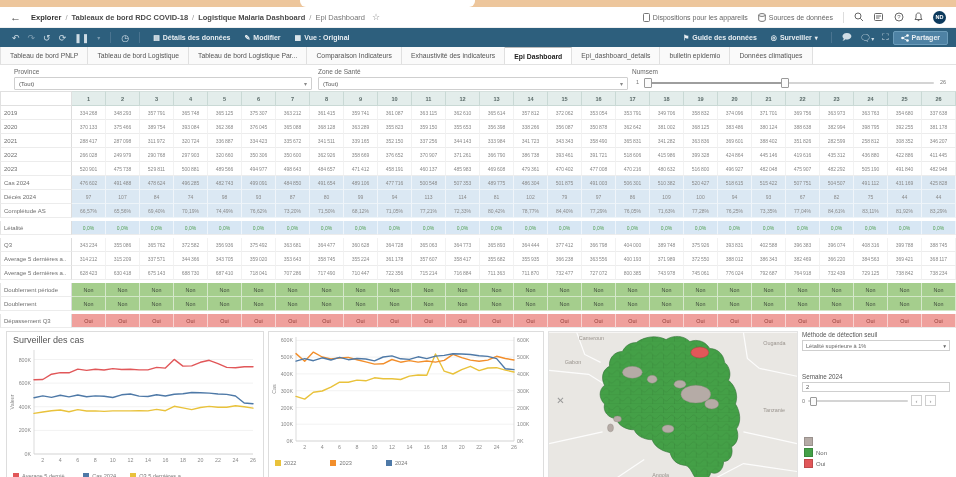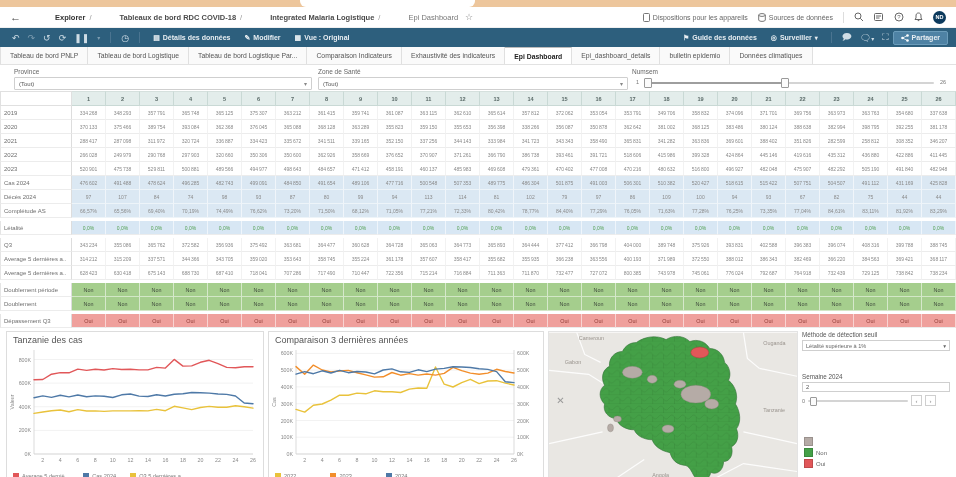--- a/index.html
+++ b/index.html
@@ -3,21 +3,21 @@
 <meta charset="utf-8">
 <style>
   html,body{margin:0;padding:0;}
   body{width:956px;height:477px;position:relative;font-family:"Liberation Sans",sans-serif;background:#fff;overflow:hidden;-webkit-font-smoothing:antialiased;}
   
   #banner{height:7px;background:#edc69c;position:relative;}
   #banner .notch{position:absolute;left:300px;top:0;width:175px;height:7px;background:#fff;border-radius:0 0 6px 6px;}
   
   #crumbbar{height:20px;background:#fff;display:flex;align-items:center;padding:0 10px;border-bottom:1px solid #f0f0f0;font-size:7.5px;color:#333;}
   #crumbbar .back{font-size:11px;color:#444;margin-right:10px;cursor:pointer;}
-  .crumb-item{color:#4a4a4a;font-weight:bold;white-space:nowrap;margin-left:24px;}
+  .crumb-item{color:#4a4a4a;font-weight:bold;white-space:nowrap;}
   .crumb-item.first{font-weight:bold;color:#333;}
   .crumb-item.last{font-weight:normal;color:#777;}
   .crumb-sep{color:#999;margin:0 4px;font-weight:normal;}
   #crumbbar .star{font-size:9px;color:#888;margin-left:7px;}
   #crumbbar .right{margin-left:auto;display:flex;align-items:center;gap:10px;color:#666;font-size:7px;}
   .tb-item{display:flex;align-items:center;gap:3px;white-space:nowrap;cursor:pointer;}
   .vsep{width:1px;height:11px;background:#ddd;}
   .avatar{width:13px;height:13px;border-radius:50%;background:#0c3a5d;color:#fff;font-size:5.5px;display:flex;align-items:center;justify-content:center;font-weight:bold;}
   .mini-ic{display:inline-block;line-height:0;}
   
@@ -79,21 +79,21 @@
 </style>
 </head>
 <body>
 
 <div id="banner">
     <div class="notch"></div>
   </div>
 
 <div id="crumbbar">
   <span class="back">←</span>
-  <span id="breadcrumb"><span class="crumb-item first">Explorer</span><span class="crumb-sep">/</span><span class="crumb-item">Tableaux de bord RDC COVID-18</span><span class="crumb-sep">/</span><span class="crumb-item">Integrated Malaria Logistique</span><span class="crumb-sep">/</span><span class="crumb-item last">Epi Dashboard</span></span>
+  <span id="breadcrumb"><span class="crumb-item first">Explorer</span><span class="crumb-sep">/</span><span class="crumb-item">Tableaux de bord RDC COVID-18</span><span class="crumb-sep">/</span><span class="crumb-item">Logistique Malaria Dashboard</span><span class="crumb-sep">/</span><span class="crumb-item last">Epi Dashboard</span></span>
   <span class="star">☆</span>
   <div class="right">
     <span class="tb-item">
       <span class="mini-ic"><svg width="7" height="9">
             <rect x="0.5" y="0.5" width="6" height="8" rx="1" fill="none" stroke="#777"></rect>
           </svg></span>
       <span>Dispositions pour les appareils</span>
     </span>
     <span class="tb-item">
       <span class="mini-ic"><svg width="8" height="9">
@@ -674,21 +674,21 @@
       <div class="vcell">Oui</div>
       <div class="vcell">Oui</div>
       <div class="vcell">Oui</div>
       <div class="vcell">Oui</div>
       <div class="vcell">Oui</div>
     </div>
   </div>
 
 <div id="bottom">
   <div class="panelbox" style="width:258px;">
-    <div class="chart-title">Tanzanie des cas</div>
+    <div class="chart-title">Surveiller des cas</div>
     <div><svg width="254" height="122" viewBox="0 0 254 122">
           <line x1="27" x2="246" y1="109.0" y2="109.0" stroke="#ededed" stroke-width="0.7"></line>
           <text class="tick" x="24" y="111" text-anchor="end">0K</text>
           <line x1="27" x2="246" y1="85.4" y2="85.4" stroke="#ededed" stroke-width="0.7"></line>
           <text class="tick" x="24" y="87.4" text-anchor="end">200K</text>
           <line x1="27" x2="246" y1="61.7" y2="61.7" stroke="#ededed" stroke-width="0.7"></line>
           <text class="tick" x="24" y="63.7" text-anchor="end">400K</text>
           <line x1="27" x2="246" y1="38.1" y2="38.1" stroke="#ededed" stroke-width="0.7"></line>
           <text class="tick" x="24" y="40.1" text-anchor="end">600K</text>
           <line x1="27" x2="246" y1="14.5" y2="14.5" stroke="#ededed" stroke-width="0.7"></line>
@@ -722,21 +722,20 @@
           <span class="swatch" style="background: rgb(78, 121, 167);"></span>
           <span>Cas 2024</span>
         </span>
         <span class="legend-item">
           <span class="swatch" style="background: rgb(233, 194, 59);"></span>
           <span>Q3 5 dernières a...</span>
         </span>
       </div>
   </div>
   <div class="panelbox" style="width:276px;">
-    <div class="chart-title">Comparaison 3 dernières années</div>
     <div><svg width="272" height="122" viewBox="0 0 272 122">
           <line x1="27" x2="245" y1="109.0" y2="109.0" stroke="#ededed" stroke-width="0.7"></line>
           <text class="tick" x="24" y="111" text-anchor="end">0K</text>
           <text class="tick" x="248" y="111">0K</text>
           <line x1="27" x2="245" y1="92.2" y2="92.2" stroke="#ededed" stroke-width="0.7"></line>
           <text class="tick" x="24" y="94.2" text-anchor="end">100K</text>
           <text class="tick" x="248" y="94.2">100K</text>
           <line x1="27" x2="245" y1="75.5" y2="75.5" stroke="#ededed" stroke-width="0.7"></line>
           <text class="tick" x="24" y="77.5" text-anchor="end">200K</text>
           <text class="tick" x="248" y="77.5">200K</text>

